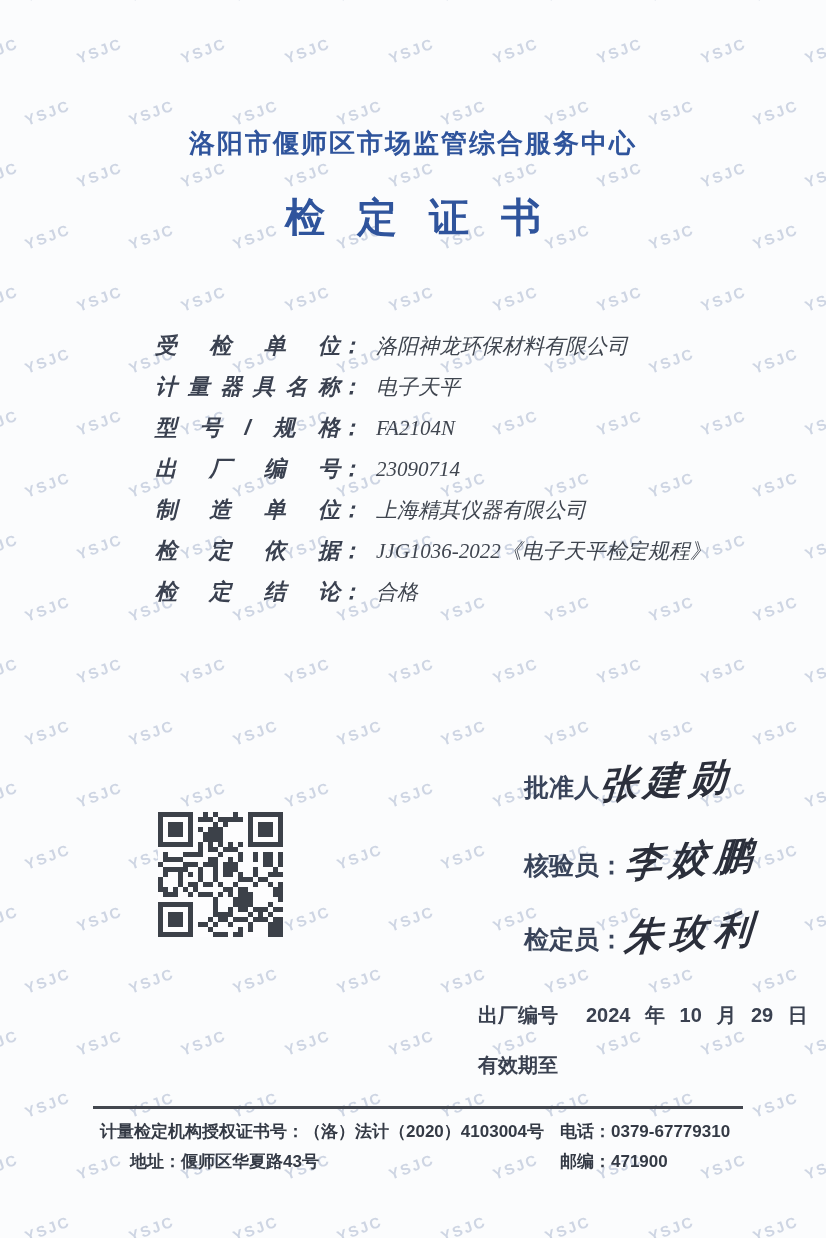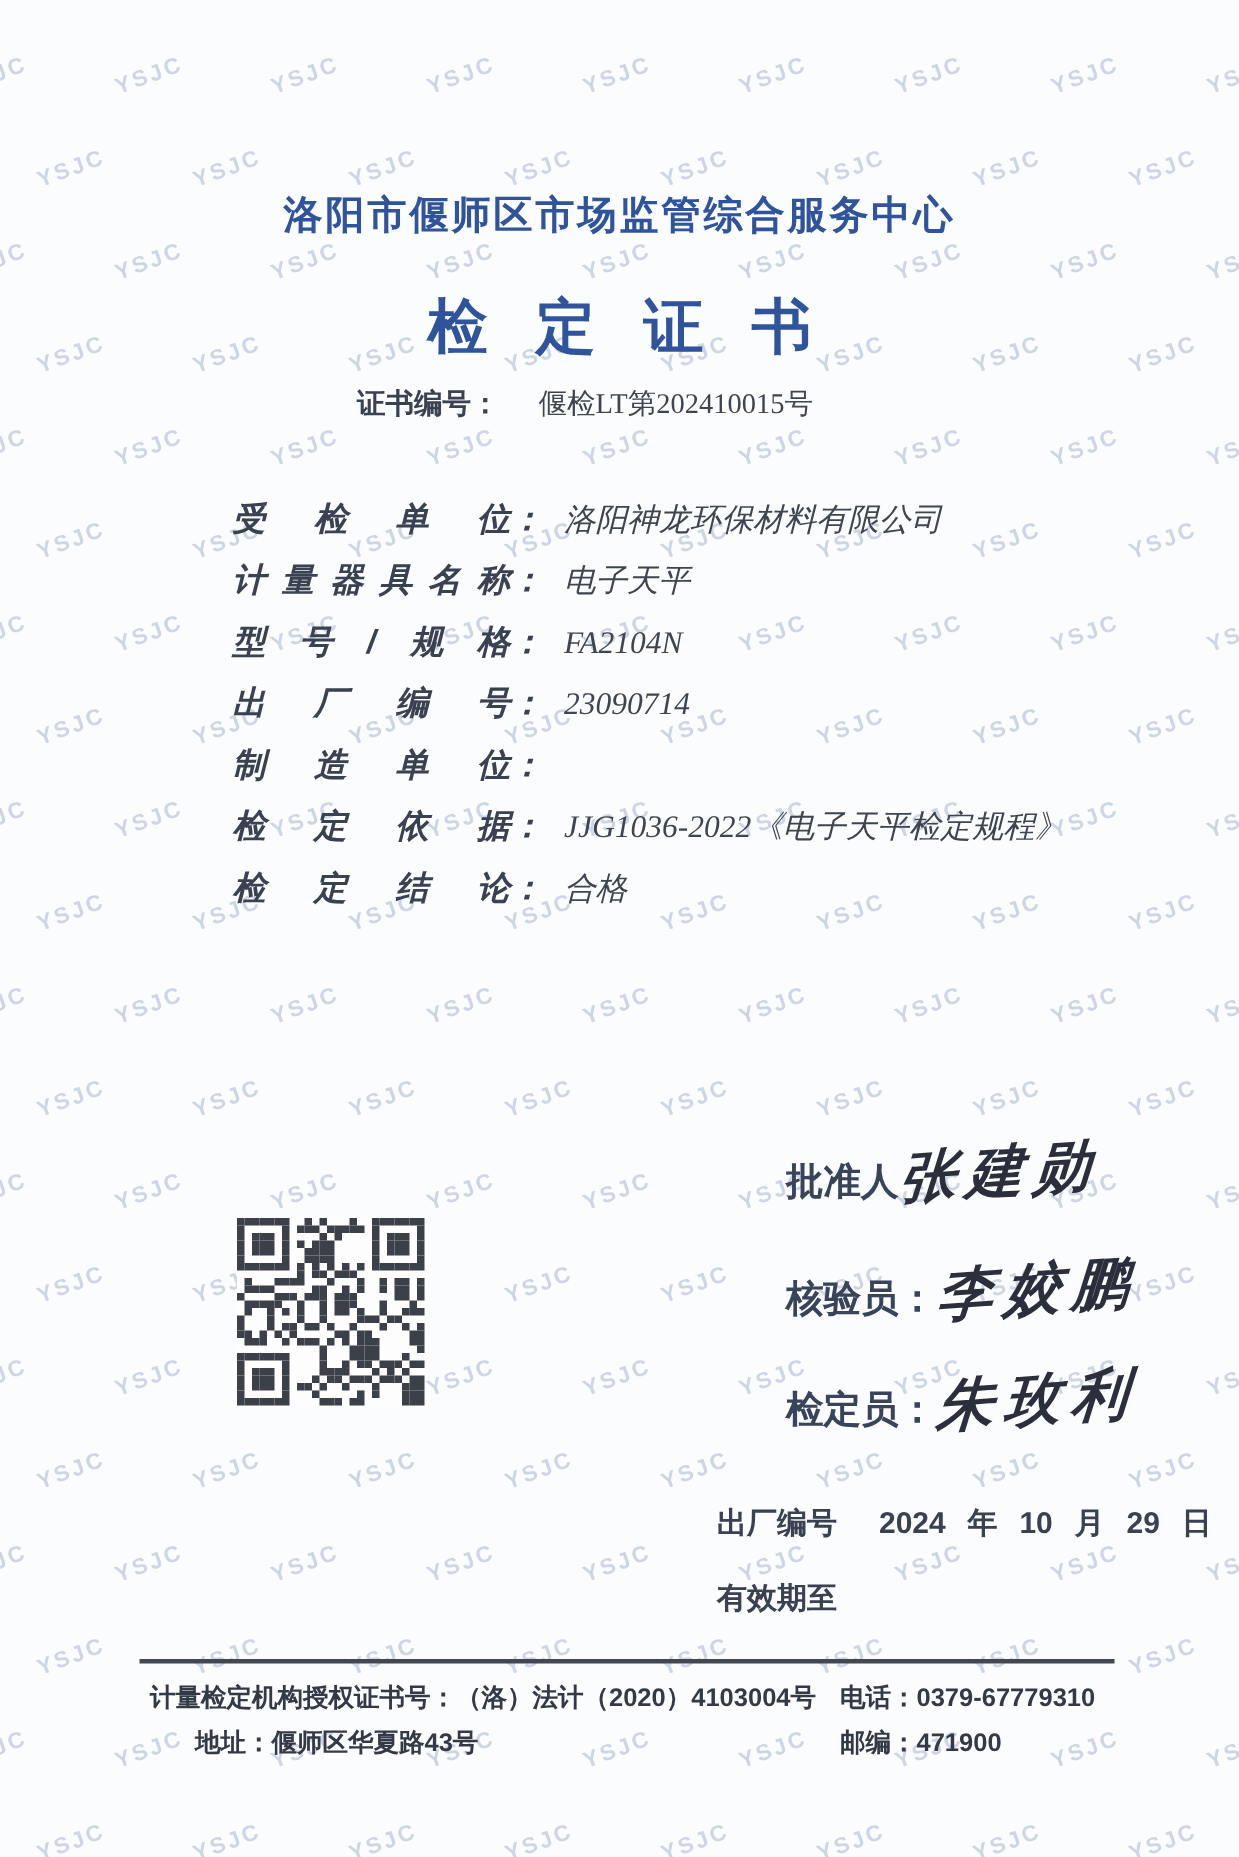--- a/index.html
+++ b/index.html
@@ -263,24 +263,20 @@
       <span class="wm" style="left: 544px; top: 1220px;">YSJC</span>
       <span class="wm" style="left: 648px; top: 1220px;">YSJC</span>
       <span class="wm" style="left: 752px; top: 1220px;">YSJC</span>
     </div>
 
   <div class="content">
 
     <div class="org-title">洛阳市偃师区市场监管综合服务中心</div>
     <div class="doc-title">检定证书</div>
 
-    <div class="certno-row">
-      <span class="certno-label">证书编号：</span>
-      <span class="certno-value">偃检LT第202410015号</span>
-    </div>
 
     <div class="fields">
       <div class="field-row">
         <span class="field-label">受检单位</span>
           <span class="field-colon">：</span>
         <span class="field-value">洛阳神龙环保材料有限公司</span>
       </div>
       <div class="field-row">
         <span class="field-label">计量器具名称</span>
           <span class="field-colon">：</span>
@@ -292,20 +288,21 @@
         <span class="field-value">FA2104N</span>
       </div>
       <div class="field-row">
         <span class="field-label">出厂编号</span>
           <span class="field-colon">：</span>
         <span class="field-value">23090714</span>
       </div>
       <div class="field-row">
         <span class="field-label">制造单位</span>
           <span class="field-colon">：</span>
+        <span class="field-value">上海精其仪器有限公司</span>
       </div>
       <div class="field-row gap">
         <span class="field-label">检定依据</span>
           <span class="field-colon">：</span>
         <span class="field-value">JJG1036-2022《电子天平检定规程》</span>
       </div>
       <div class="field-row gap">
         <span class="field-label">检定结论</span>
           <span class="field-colon">：</span>
         <span class="field-value">合格</span>

